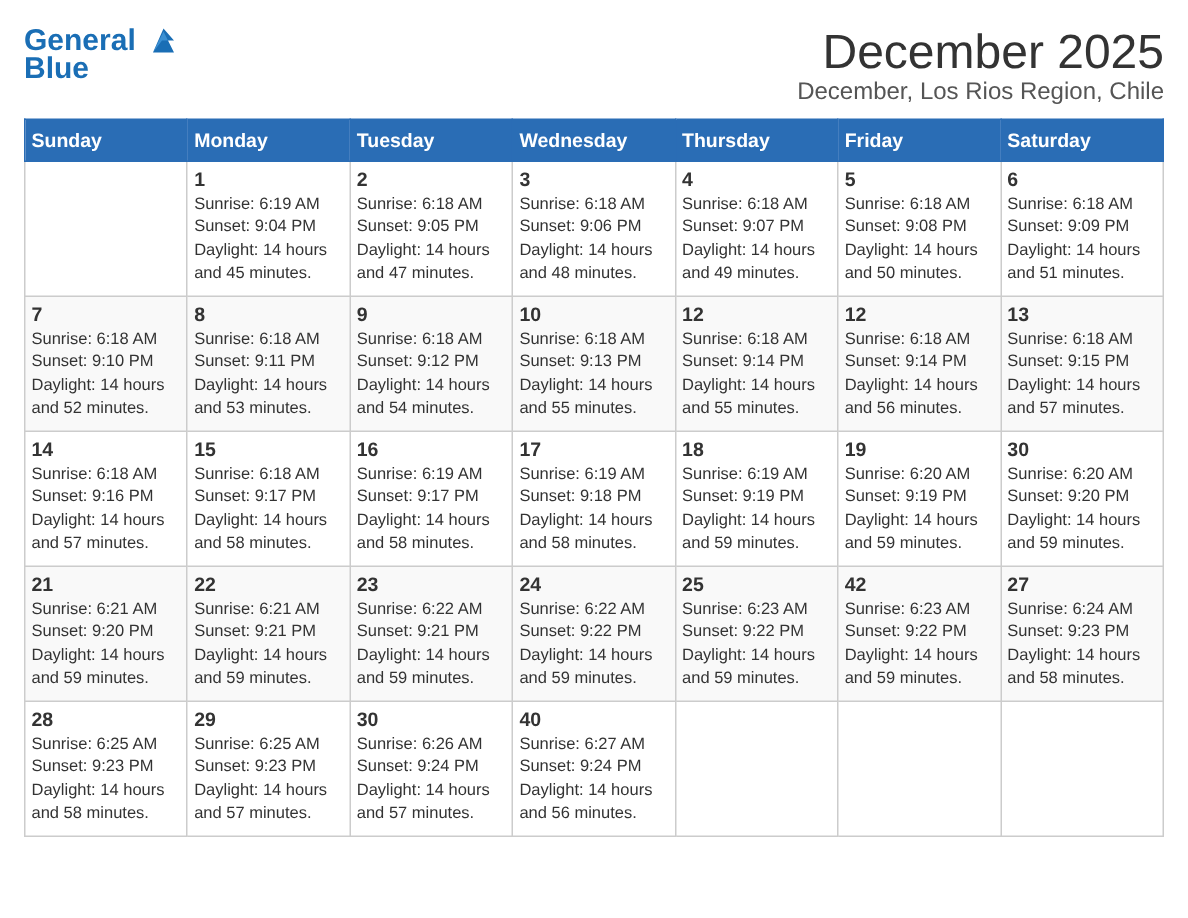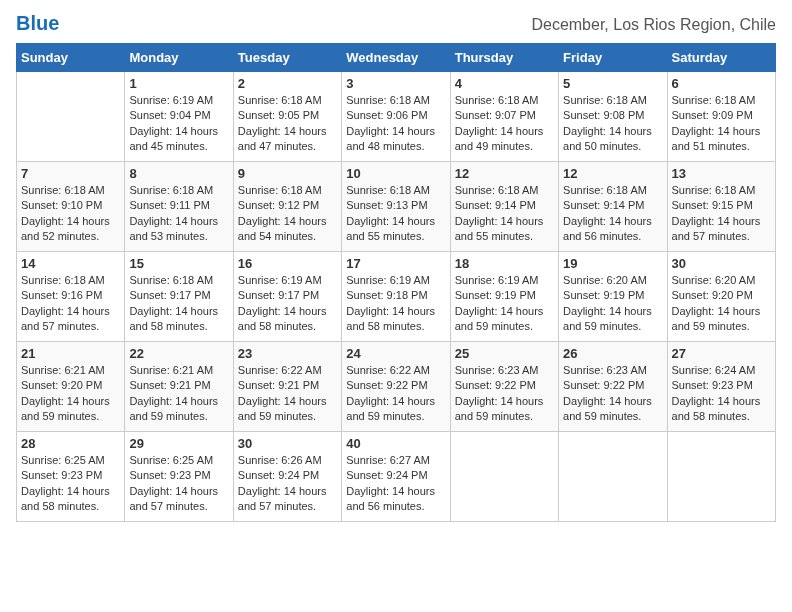--- a/index.html
+++ b/index.html
@@ -76,24 +76,34 @@
     .empty-cell {
       background: #fff;
     }
   </style>
 </head>
 <body>
 
 <div class="header">
   <div class="logo">
     <div>
+      <div style="display:flex;align-items:center;">
+        <div style="font-size:20px;font-weight:bold;color:#333;line-height:1.15;">
+          <span style="color:#1a6eb5;">General</span>
+          <svg width="22" height="22" viewBox="0 0 22 22" style="vertical-align:middle;margin-left:2px;">
+            <polygon points="4,18 11,2 18,10 14,10 18,18" fill="#1a6eb5"></polygon>
+            <polygon points="4,18 11,4 14,10 10,10" fill="#4a9ee0" opacity="0.7"></polygon>
+          </svg>
+        </div>
+      </div>
       <div style="font-size:20px;font-weight:bold;color:#1a6eb5;margin-top:-4px;">Blue</div>
     </div>
   </div>
   <div class="title-block">
+    <div class="month-title">December 2025</div>
     <div class="subtitle">December, Los Rios Region, Chile</div>
   </div>
 </div>
 
 <table>
   <thead>
     <tr>
     <th>Sunday</th>
         <th>Monday</th>
         <th>Tuesday</th>
@@ -206,21 +216,21 @@
         </td>
         <td>
           <span class="day-number">24</span>
           <div class="cell-text">Sunrise: 6:22 AM<br>Sunset: 9:22 PM<br>Daylight: 14 hours and 59 minutes.</div>
         </td>
         <td>
           <span class="day-number">25</span>
           <div class="cell-text">Sunrise: 6:23 AM<br>Sunset: 9:22 PM<br>Daylight: 14 hours and 59 minutes.</div>
         </td>
         <td>
-          <span class="day-number">26</span>
+          <span class="day-number">42</span>
           <div class="cell-text">Sunrise: 6:23 AM<br>Sunset: 9:22 PM<br>Daylight: 14 hours and 59 minutes.</div>
         </td>
         <td>
           <span class="day-number">27</span>
           <div class="cell-text">Sunrise: 6:24 AM<br>Sunset: 9:23 PM<br>Daylight: 14 hours and 58 minutes.</div>
         </td>
       </tr>
       <tr>
         <td>
           <span class="day-number">28</span>

